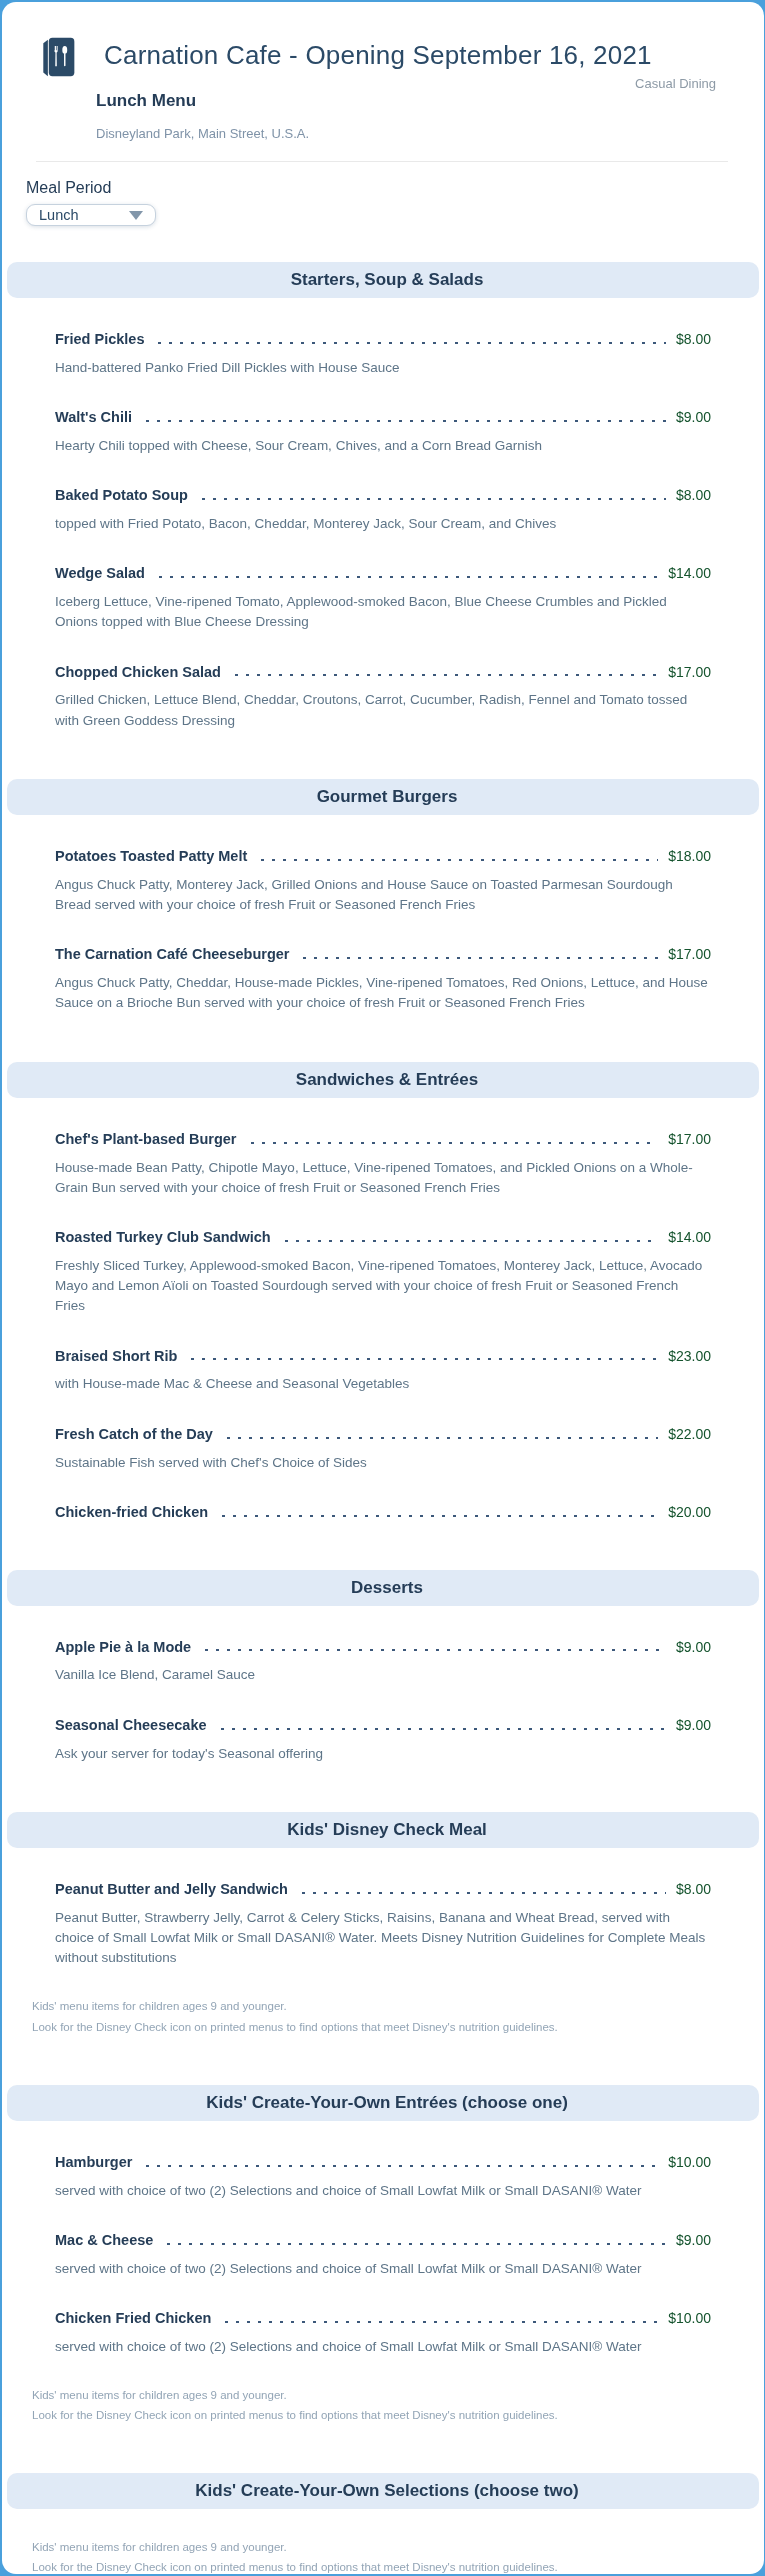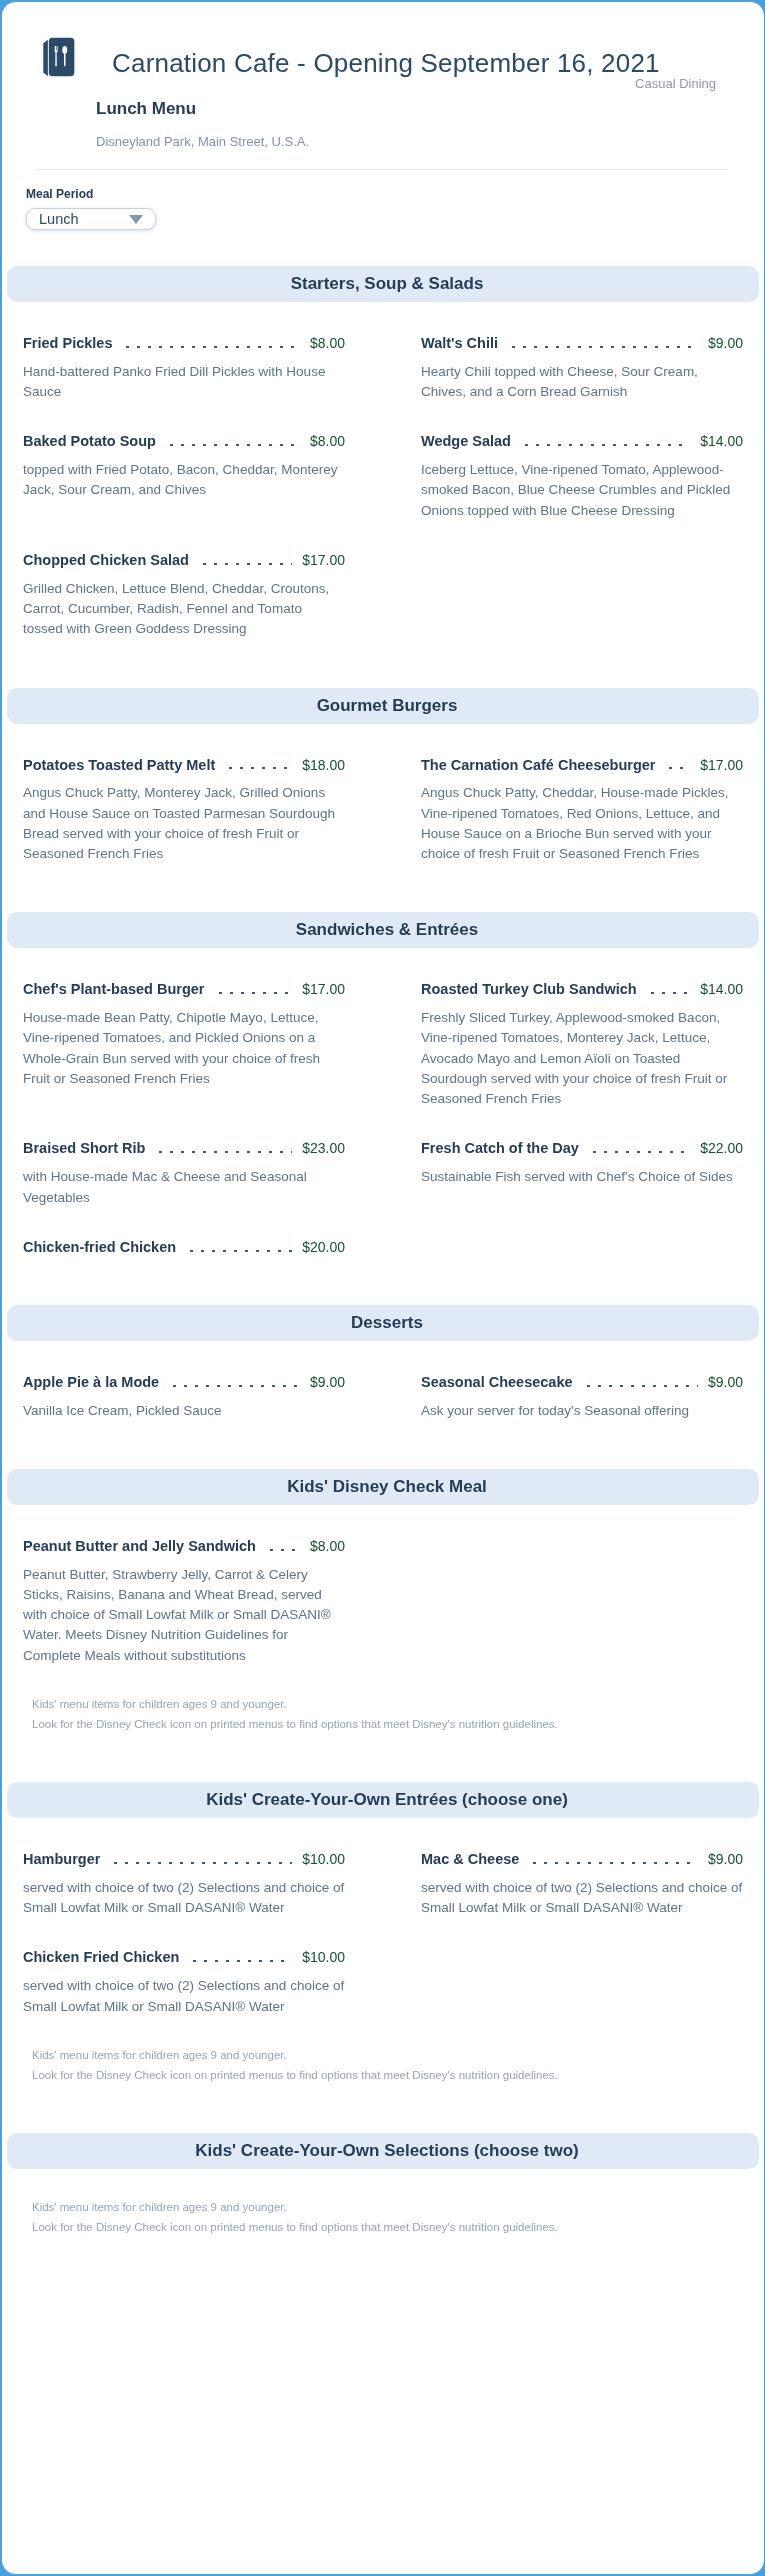--- a/index.html
+++ b/index.html
@@ -12,28 +12,28 @@
   }
   .card {
     position: absolute; left: 2px; top: 2px; right: 2px; bottom: 2px;
     background: #ffffff; border-radius: 14px; overflow: hidden;
   }
   
   .header { padding: 30px 36px 0 34px; position: relative; }
   .header-row { display: flex; gap: 18px; align-items: flex-start; }
   .logo-wrap { flex: 0 0 auto; margin-top: 2px; }
   .head-text { flex: 1; }
-  .page-title { margin: 16px; font-size: 26px; font-weight: 400; color: #2b4a67; letter-spacing: 0.2px; }
+  .page-title { margin: 8px; font-size: 26px; font-weight: 400; color: #2b4a67; letter-spacing: 0.2px; }
   .menu-subtitle { margin: 20px 0 0; font-size: 17px; font-weight: 700; color: #253d57; }
   .location { margin: 15px 0 0; font-size: 13px; color: #7f93a8; }
   .dining-type { position: absolute; right: 48px; top: 74px; font-size: 13px; color: #8d9aa6; }
   .header-divider { border: none; border-top: 1px solid #e9e9e9; margin: 20px 0 0; }
   
   .filter { padding: 17px 0 0 24px; }
-  .filter-label { display: block; font-size: 12px; font-weight: 700; color: #253d57; }
+  .filter-label { display: block; font-size: 16px; font-weight: 400; color: #253d57; }
   .select {
     margin-top: 7px; width: 130px; height: 22px;
     border: 1px solid #c6d2de; border-radius: 9px;
     box-shadow: 0 1px 4px rgba(40,70,110,.18);
     display: flex; align-items: center; justify-content: space-between;
     padding: 0 12px; background: #fff; cursor: pointer;
   }
   .select-value { font-size: 14.5px; color: #2b4a67; }
   .select-arrow {
     width: 0; height: 0;
@@ -42,23 +42,23 @@
   }
   
   #menu-sections { margin-top: 36px; }
   .section-band {
     background: #e0eaf6; border-radius: 10px;
     margin: 48px 5px 0; padding: 8px 0; text-align: center;
   }
   .menu-section:first-child .section-band { margin-top: 0; }
   .section-title { margin: 0; font-size: 17px; font-weight: 700; color: #253d57; padding-left: 8px; }
   .items-grid {
-    display: grid; grid-template-columns: 1fr 1fr;
+    display: grid; grid-template-columns: 1fr;
     column-gap: 76px; row-gap: 30px;
-    padding: 32px 21px 0;
+    padding: 32px 53px 0;
   }
   .item-line { display: flex; align-items: baseline; }
   .item-name { font-weight: 700; color: #253d57; font-size: 14.5px; line-height: 1.3; }
   .dots {
     flex: 1; min-width: 14px; height: 4px; align-self: flex-end;
     margin: 0 10px 4px;
     background-image: radial-gradient(circle, #3c587a 1.3px, transparent 1.4px);
     background-size: 11px 4px; background-repeat: repeat-x; background-position: left bottom;
   }
   .item-price { color: #14532d; font-size: 14px; white-space: nowrap; }
@@ -235,21 +235,21 @@
     <div class="section-band">
       <h3 class="section-title">Desserts</h3>
     </div>
     <div class="items-grid">
   <div class="menu-item">
     <div class="item-line">
       <span class="item-name">Apple Pie à la Mode</span>
       <span class="dots"></span>
       <span class="item-price">$9.00</span>
     </div>
-    <p class="item-desc">Vanilla Ice Cream, Pickled Sauce</p>
+    <p class="item-desc">Vanilla Ice Blend, Caramel Sauce</p>
   </div>
 
   <div class="menu-item">
     <div class="item-line">
       <span class="item-name">Seasonal Cheesecake</span>
       <span class="dots"></span>
       <span class="item-price">$9.00</span>
     </div>
     <p class="item-desc">Ask your server for today's Seasonal offering</p>
   </div>

